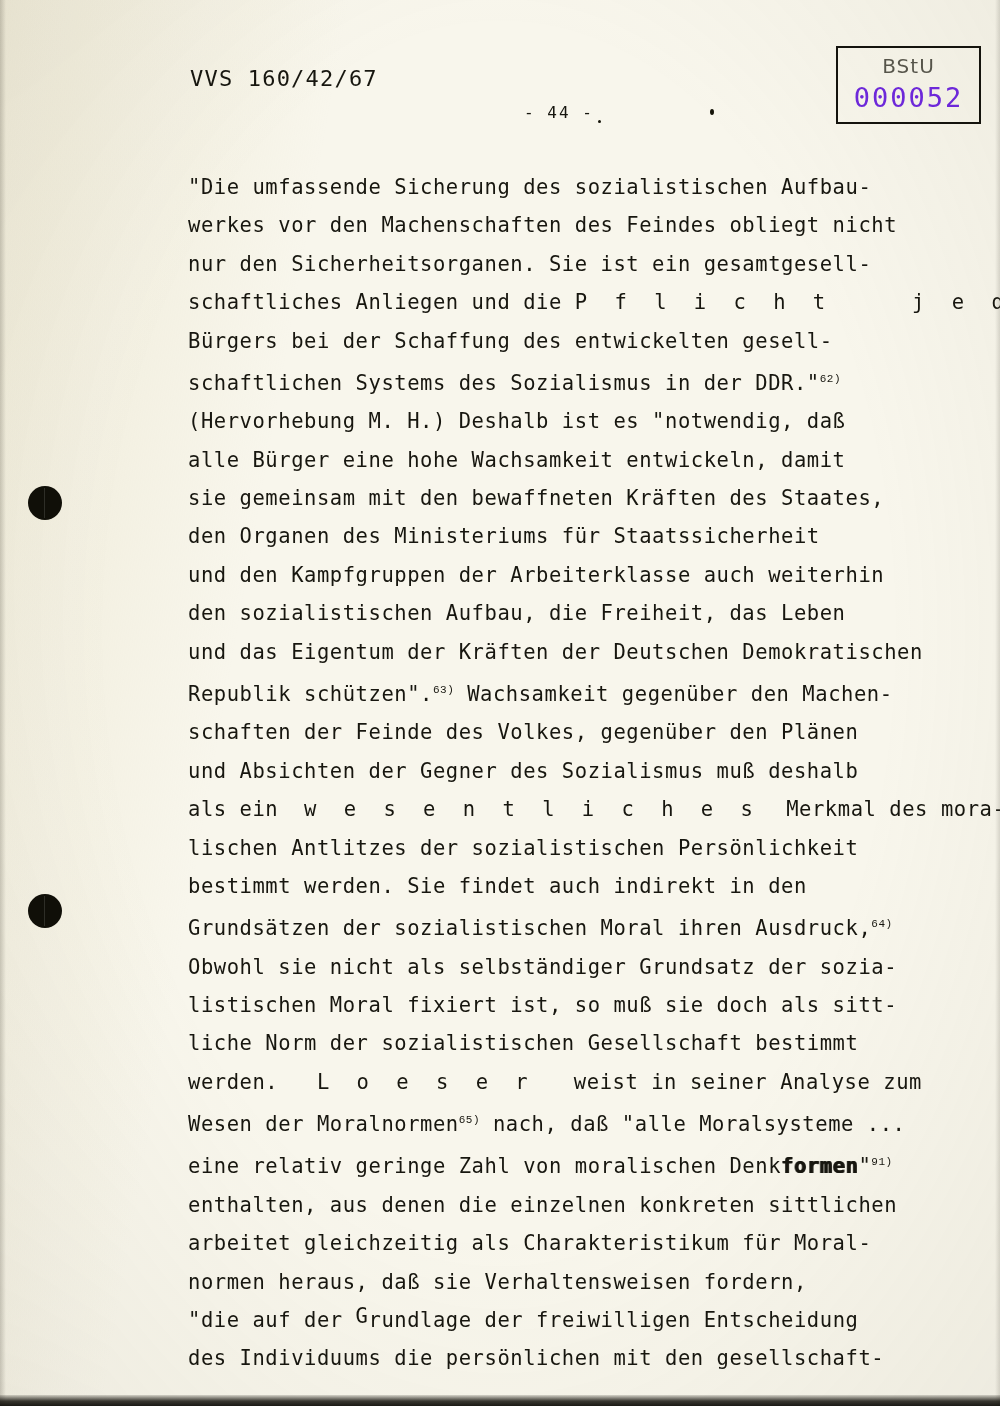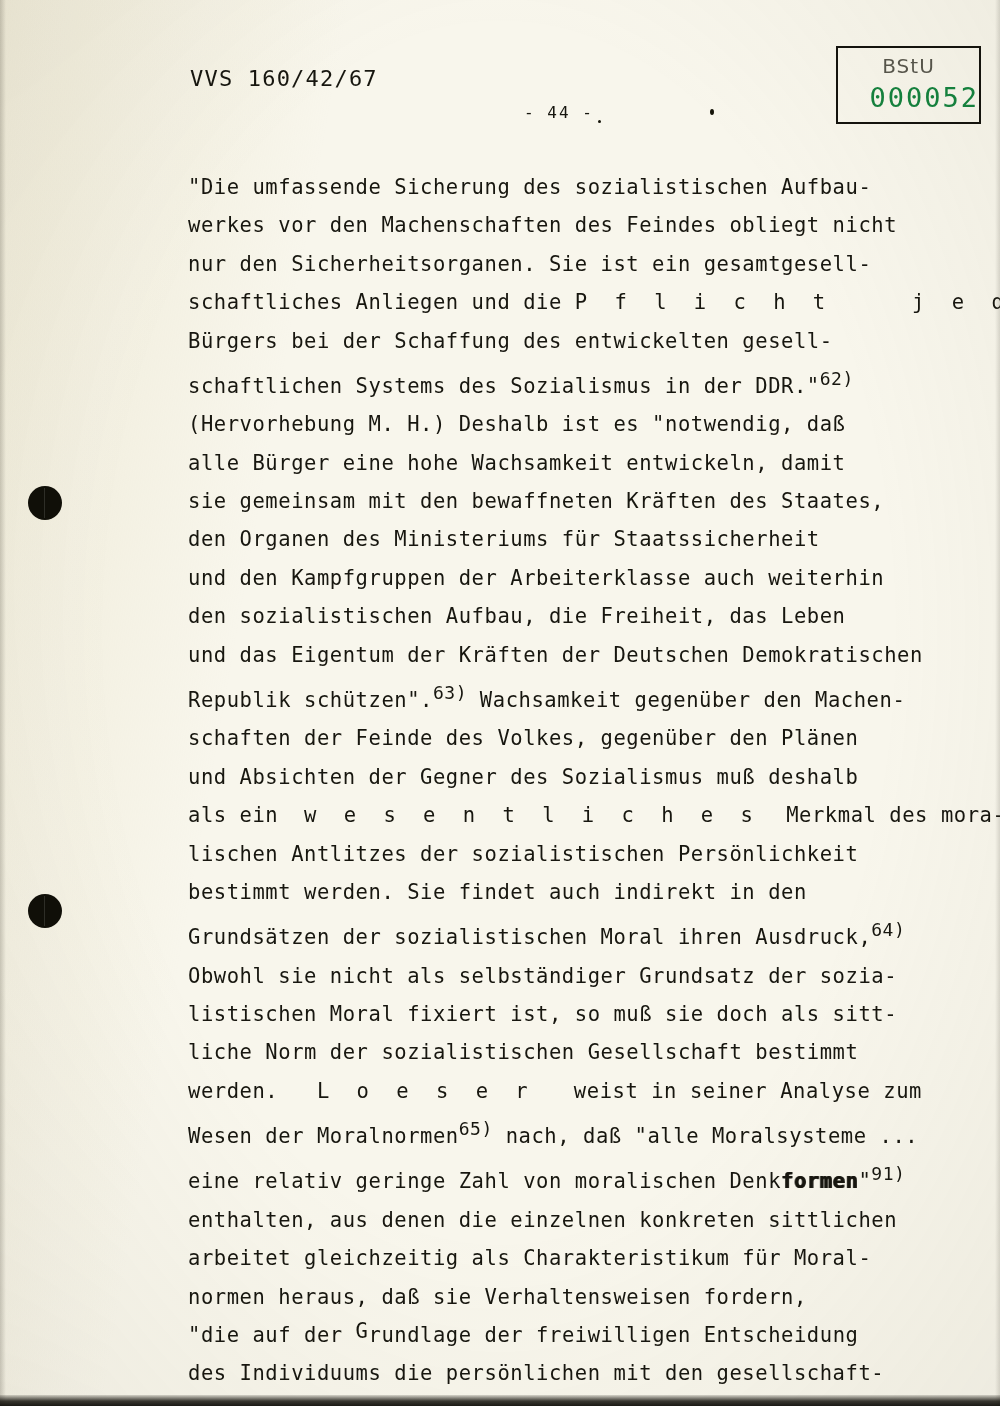--- a/index.html
+++ b/index.html
@@ -64,25 +64,25 @@
     font-family: "DejaVu Sans", "Liberation Sans", sans-serif;
     font-size: 20px;
     letter-spacing: 1px;
     color: #1a190f;
     opacity: 0.72;
   }
   .stamp-number {
     position: absolute;
     top: 34px;
     left: 0; right: 0;
-    text-align: right;
+    text-align: center;
     font-family: "DejaVu Sans Mono", "Liberation Mono", monospace;
     font-size: 27px;
     letter-spacing: 2px;
-    color: #15803d;
+    color: #6d28d9;
   }
 
   
   .doc-ref {
     position: absolute;
     left: 190px;
     top: 66px;
     font-size: 22px;
     letter-spacing: 1.2px;
   }
@@ -131,23 +131,24 @@
   .line {
     font-size: 20.5px;
     line-height: 38.4px;
     white-space: pre;
     letter-spacing: 0.55px;
   }
   .sp {
     letter-spacing: 7.5px;
   }
   .sup {
-    font-size: 18px;
+    font-size: 11px;
     vertical-align: super;
     letter-spacing: 0.5px;
+    font-family: Liberation Mono, monospace;
   }
   .raised {
     position: relative;
     top: -4px;
   }
   .overstrike {
     font-weight: bold;
     text-shadow: 0.8px 0 0 rgba(18,17,10,0.85), -0.6px 0.4px 0 rgba(18,17,10,0.6);
     text-align: right;
   }

